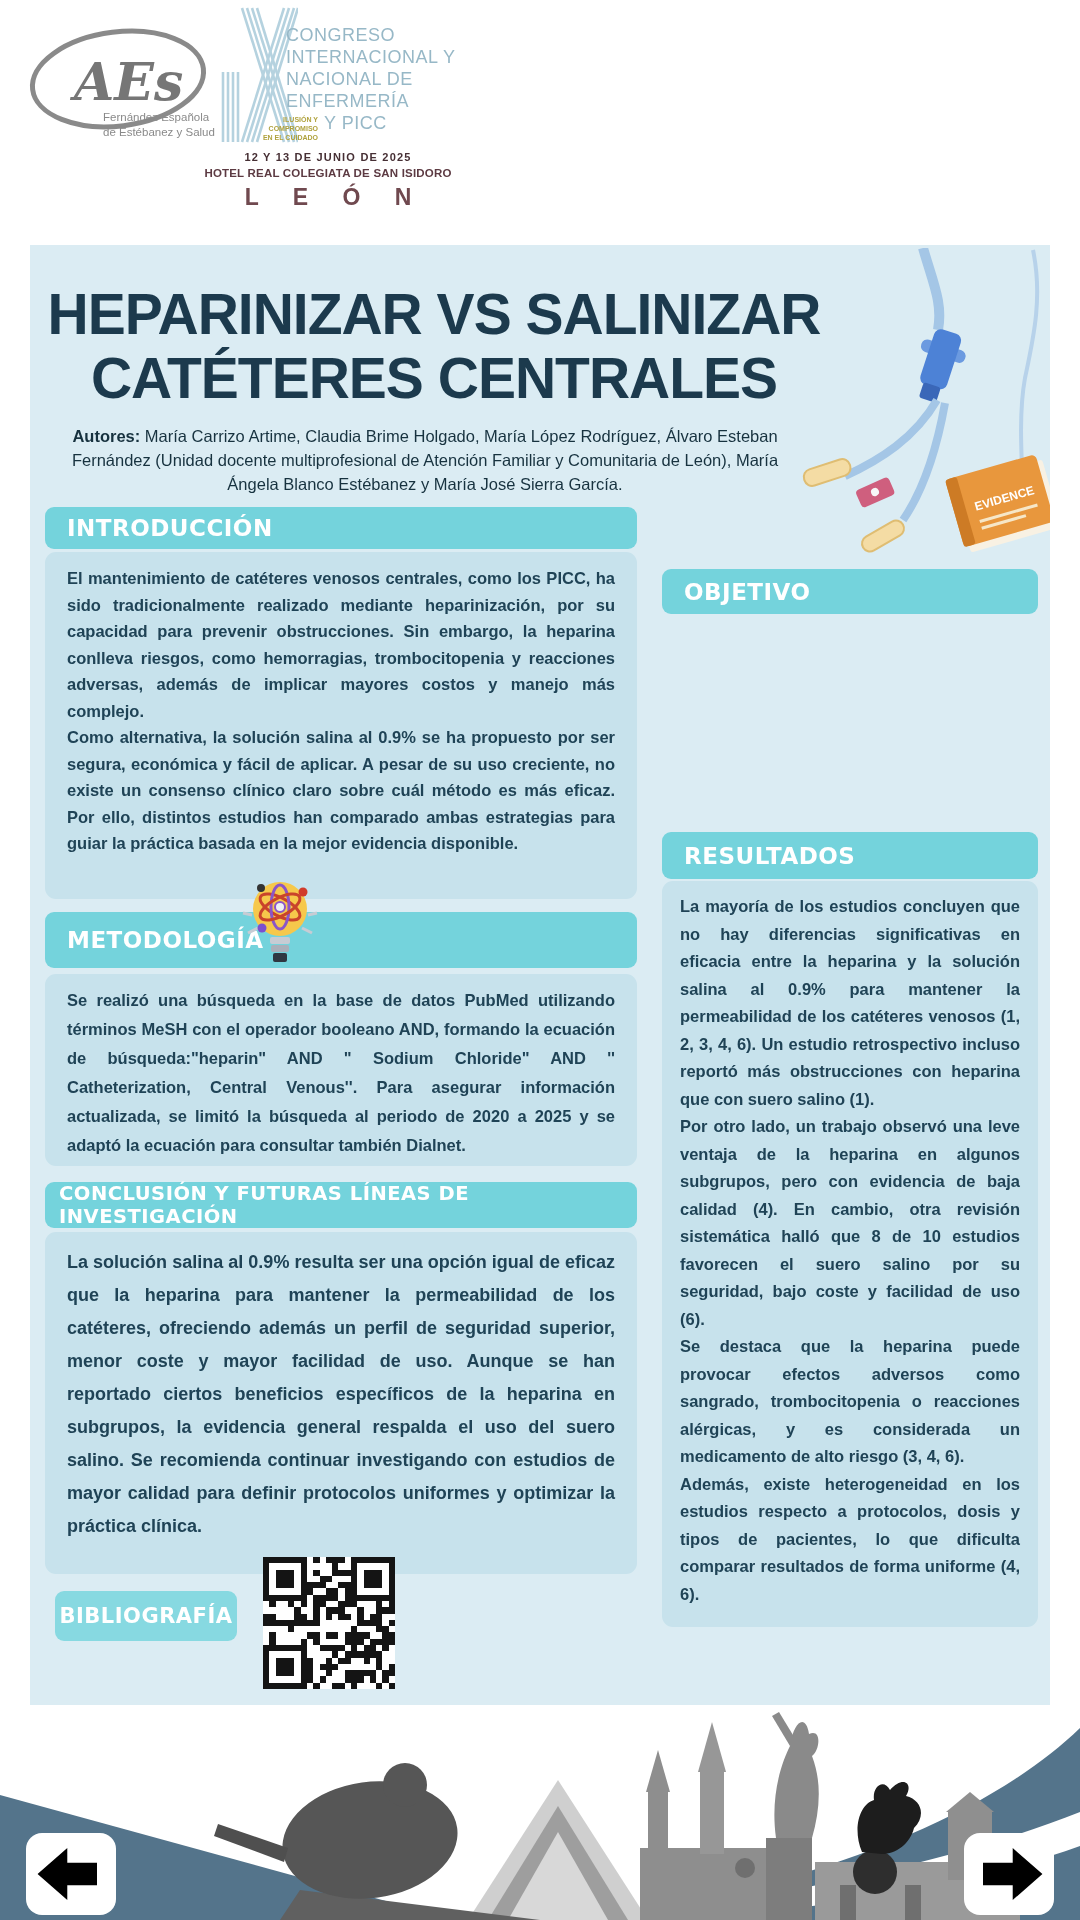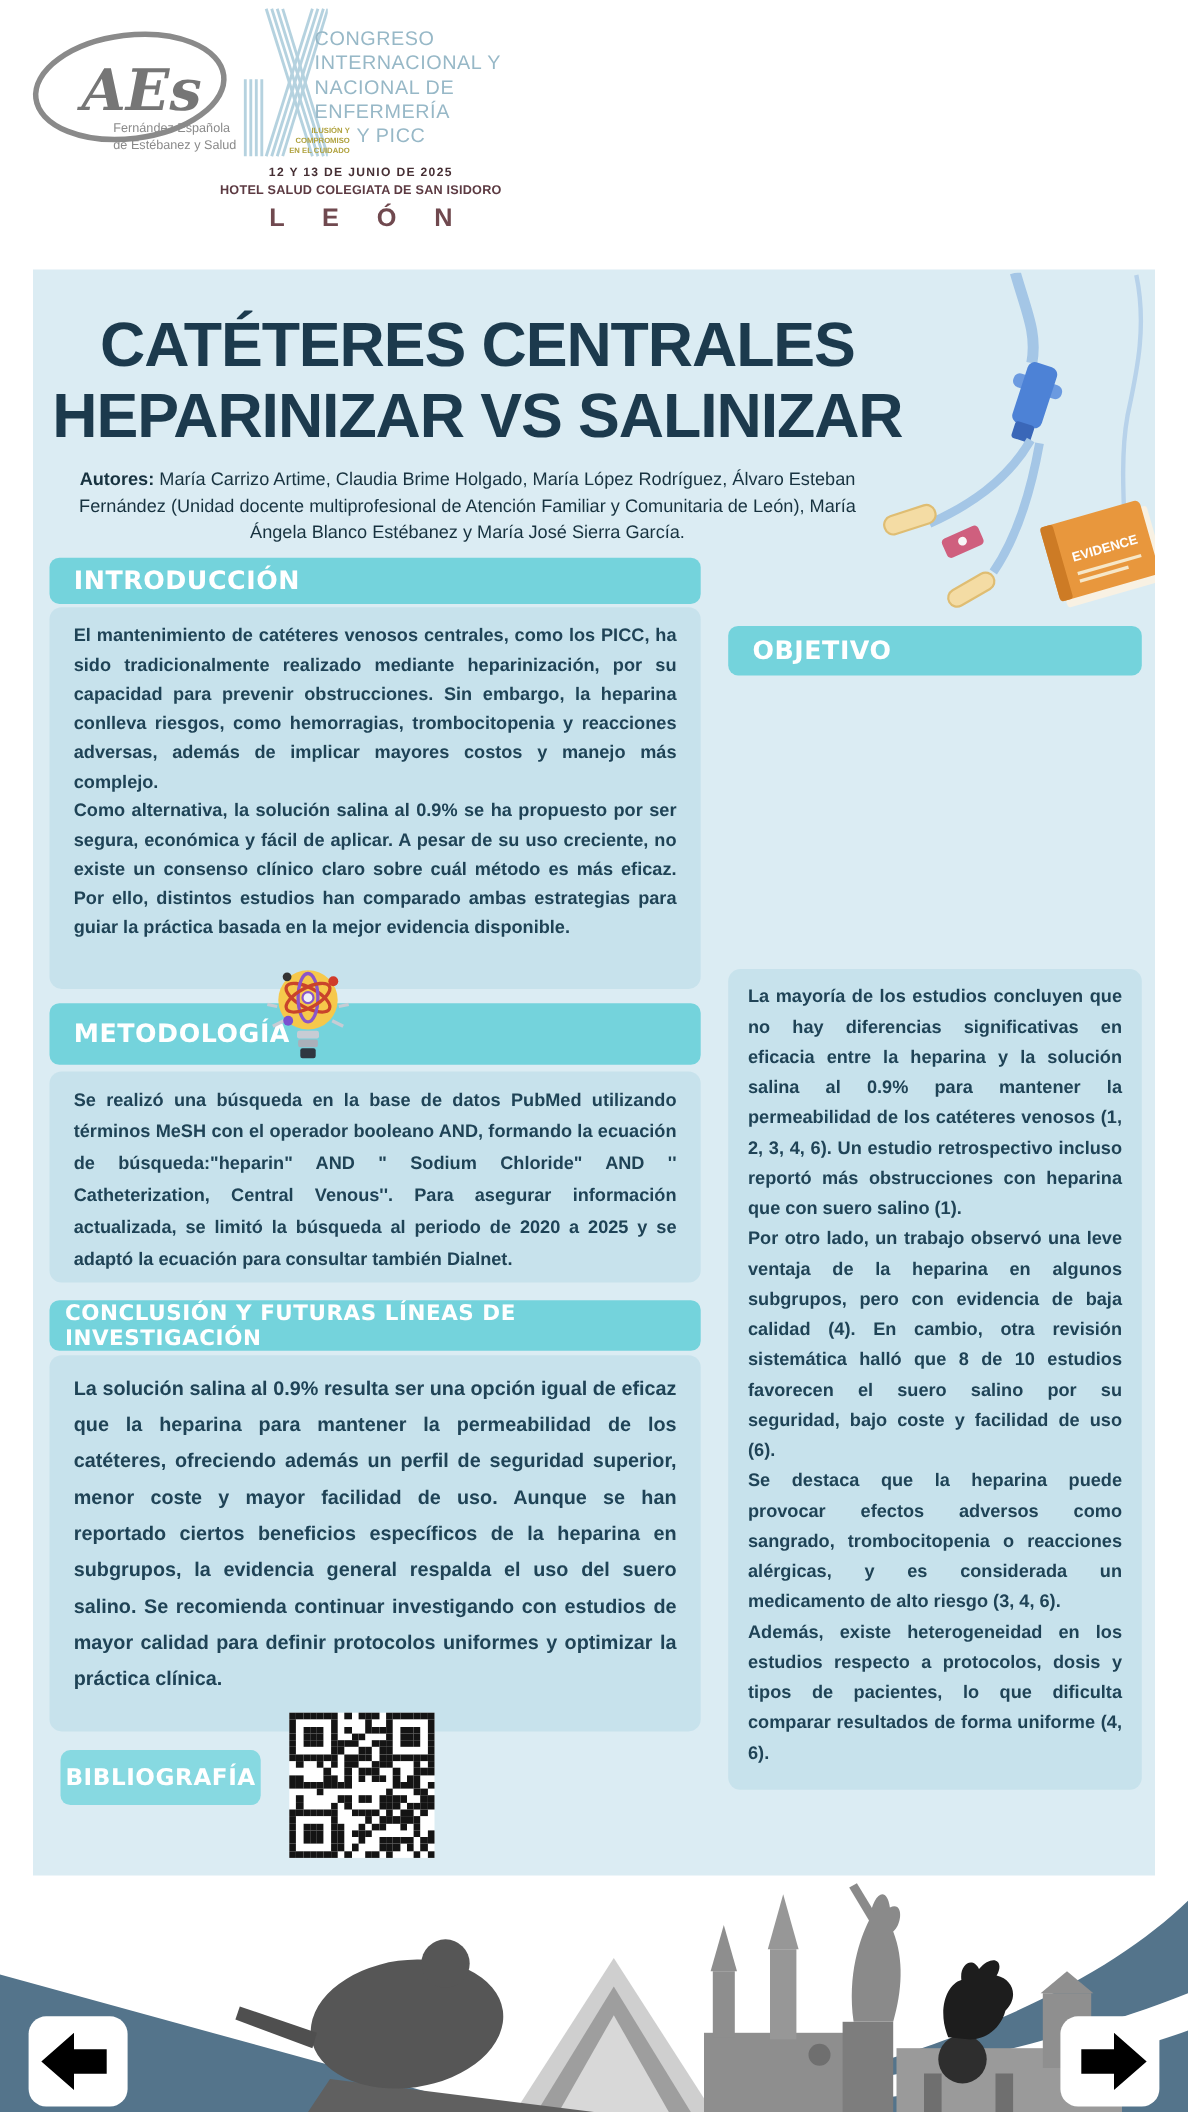--- a/index.html
+++ b/index.html
@@ -102,29 +102,29 @@
     <div class="l4">ENFERMERÍA</div>
     <div class="l5">Y PICC</div>
   </div>
   <div class="abs motto" style="left:248px;top:116px;width:70px;">
     <div>ILUSIÓN Y COMPROMISO</div>
     <div>EN EL CUIDADO</div>
   </div>
 
   <div class="abs event" style="left:178px;top:151px;">
     <div class="dates">12 Y 13 DE JUNIO DE 2025</div>
-    <div class="venue">HOTEL SALUD COLEGIATA DE SAN ISIDORO</div>
+    <div class="venue">HOTEL REAL COLEGIATA DE SAN ISIDORO</div>
     <div class="city">L E Ó N</div>
   </div>
 
   <div class="abs panel">
 
     <div class="abs title">
+      <div>HEPARINIZAR VS SALINIZAR</div>
       <div>CATÉTERES CENTRALES</div>
-      <div>HEPARINIZAR VS SALINIZAR</div>
     </div>
 
     <div class="abs authors">
       <b>Autores:</b><span> María Carrizo Artime, Claudia Brime Holgado, María López Rodríguez, Álvaro Esteban Fernández (Unidad docente multiprofesional de Atención Familiar y Comunitaria de León), María Ángela Blanco Estébanez y María José Sierra García.</span>
     </div>
 
     <svg class="abs" style="left:745px;top:3px;" width="275" height="335" viewBox="0 0 275 335">
       <path d="M258,2 C268,50 258,92 250,130 C243,168 247,215 249,268" stroke="#b7d2ea" stroke-width="4" fill="none"></path>
       <path d="M148,0 C158,35 168,55 163,82" stroke="#a4c6e6" stroke-width="10" fill="none"></path>
       <g transform="rotate(18 165 110)">
@@ -441,20 +441,23 @@
         <i style="left: 75.4286px; top: 125.714px; width: 6.28571px; height: 6.28571px;"></i>
         <i style="left: 88px; top: 125.714px; width: 6.28571px; height: 6.28571px;"></i>
         <i style="left: 113.143px; top: 125.714px; width: 6.28571px; height: 6.28571px;"></i>
         <i style="left: 125.714px; top: 125.714px; width: 6.28571px; height: 6.28571px;"></i>
       </div>
 
     <div class="abs band col-r obj-band">
       <span>OBJETIVO</span>
     </div>
 
+    <div class="abs band col-r res-band">
+      <span>RESULTADOS</span>
+    </div>
     <div class="abs tbox res-box col-r">
       <p>La mayoría de los estudios concluyen que no hay diferencias significativas en eficacia entre la heparina y la solución salina al 0.9% para mantener la permeabilidad de los catéteres venosos (1, 2, 3, 4, 6). Un estudio retrospectivo incluso reportó más obstrucciones con heparina que con suero salino (1).</p>
       <p>Por otro lado, un trabajo observó una leve ventaja de la heparina en algunos subgrupos, pero con evidencia de baja calidad (4). En cambio, otra revisión sistemática halló que 8 de 10 estudios favorecen el suero salino por su seguridad, bajo coste y facilidad de uso (6).</p>
       <p>Se destaca que la heparina puede provocar efectos adversos como sangrado, trombocitopenia o reacciones alérgicas, y es considerada un medicamento de alto riesgo (3, 4, 6).</p>
       <p>Además, existe heterogeneidad en los estudios respecto a protocolos, dosis y tipos de pacientes, lo que dificulta comparar resultados de forma uniforme (4, 6).</p>
     </div>
   </div>
 
   <svg class="abs" style="left:0;top:1700px;" width="1080" height="220" viewBox="0 0 1080 220">
     <path d="M0,95 L455,220 L0,220 Z" fill="#54748b"></path>

